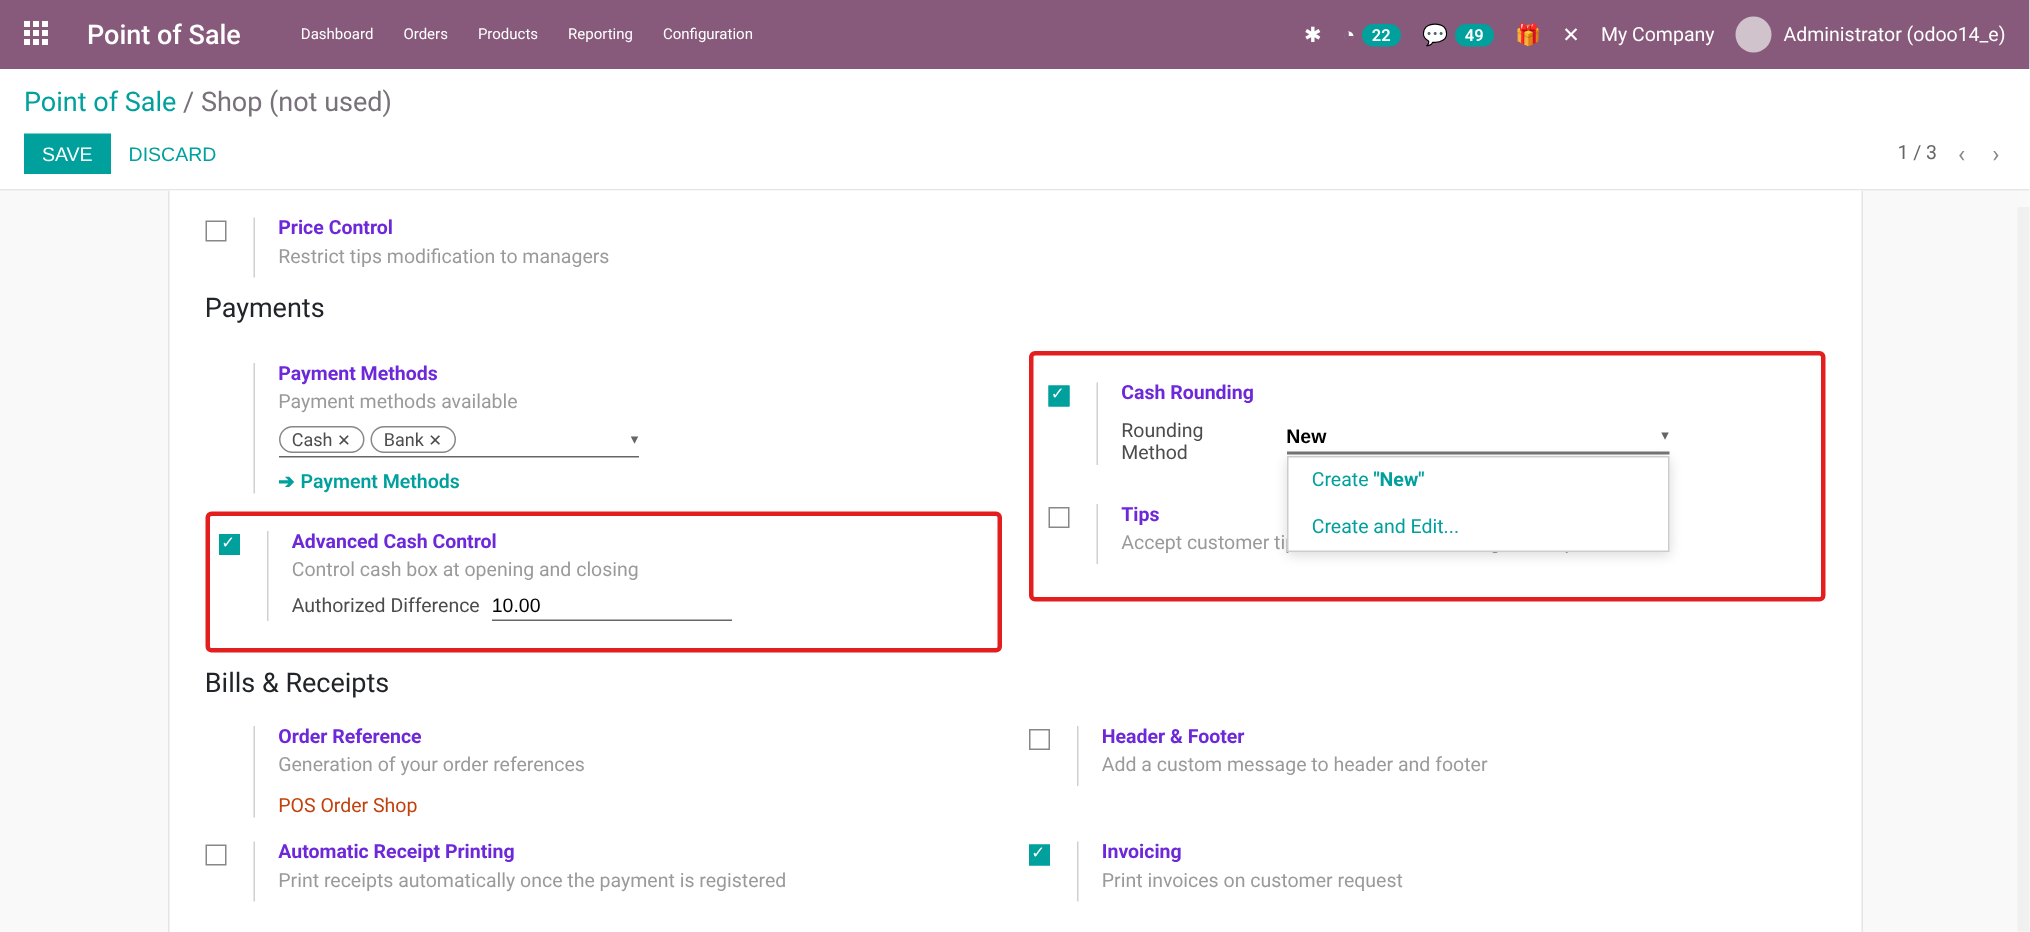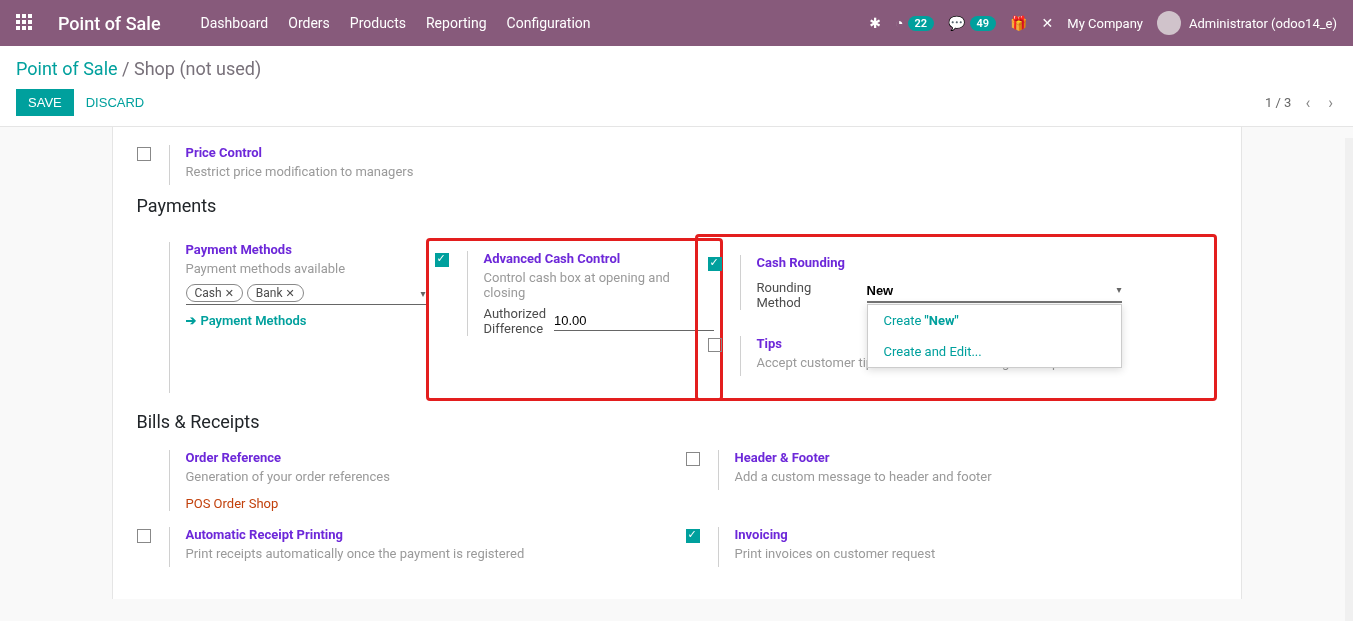--- a/index.html
+++ b/index.html
@@ -2,21 +2,21 @@
 <html><head>
 <meta charset="utf-8">
 <style>
 * { box-sizing: border-box; margin: 0; padding: 0; }
 body { font-family: -apple-system, BlinkMacSystemFont, "Segoe UI", Roboto, sans-serif; font-size: 13px; color: #4c4c4c; background: #f9f9f9; }
 .topbar { background: #875a7b; color: #fff; height: 46px; display: flex; align-items: center; padding: 0 16px; }
 .apps-icon { width: 18px; height: 18px; display: grid; grid-template-columns: repeat(3,4px); grid-template-rows: repeat(3,4px); gap: 2px; margin-right: 24px; cursor: pointer; }
 .apps-icon span { background: #fff; width: 4px; height: 4px; }
 .brand { font-size: 18px; font-weight: 500; margin-right: 40px; }
 .nav-links { display: flex; gap: 20px; }
-.nav-links a { color: #fff; text-decoration: none; font-size: 14px; cursor: pointer; }
+.nav-links a { color: #fff; text-decoration: none; font-size: 10px; cursor: pointer; }
 .topbar-right { margin-left: auto; display: flex; align-items: center; gap: 14px; }
 .badge-wrap { display: flex; align-items: center; gap: 4px; cursor: pointer; }
 .pill { background: #00a09d; color: #fff; border-radius: 10px; padding: 1px 7px; font-size: 11px; font-weight: 600; }
 .ticon { font-size: 14px; color: #fff; cursor: pointer; }
 .avatar { width: 24px; height: 24px; border-radius: 50%; background: #d0c3cb; display: inline-block; }
 .user { display: flex; align-items: center; gap: 8px; cursor: pointer; }
 .control-panel { background: #fff; padding: 12px 16px 10px; border-bottom: 1px solid #e5e5e5; }
 .breadcrumb { font-size: 18px; color: #78717a; margin-bottom: 10px; }
 .breadcrumb .root { color: #00a09d; cursor: pointer; }
 .cp-row { display: flex; align-items: center; }
@@ -113,30 +113,30 @@
 </div>
 
 <div class="sheet-wrap">
 <div class="sheet">
 
   <div class="setting-row">
     <div class="setting-col">
       <div class="chk"></div>
       <div class="setting-body">
         <div class="setting-title">Price Control</div>
-        <div class="setting-help">Restrict price modification to managers</div>
+        <div class="setting-help">Restrict tips modification to managers</div>
       </div>
     </div>
   </div>
 
   <div class="section-title">Payments</div>
 
   <div class="setting-row" style="align-items:stretch;">
 
-    <div style="width:50%; display:flex; flex-direction:row; gap:0;">
+    <div style="width:50%; display:flex; flex-direction:column; gap:0;">
       <div style="display:flex; gap:18px; padding:8px 0;">
         <div style="width:14px; flex-shrink:0;"></div>
         <div class="setting-body">
           <div class="setting-title">Payment Methods</div>
           <div class="setting-help">Payment methods available</div>
           <div class="tags-input">
             <span class="tag">
                   <span>Cash</span>
                   <span class="x">✕</span>
                 </span>

